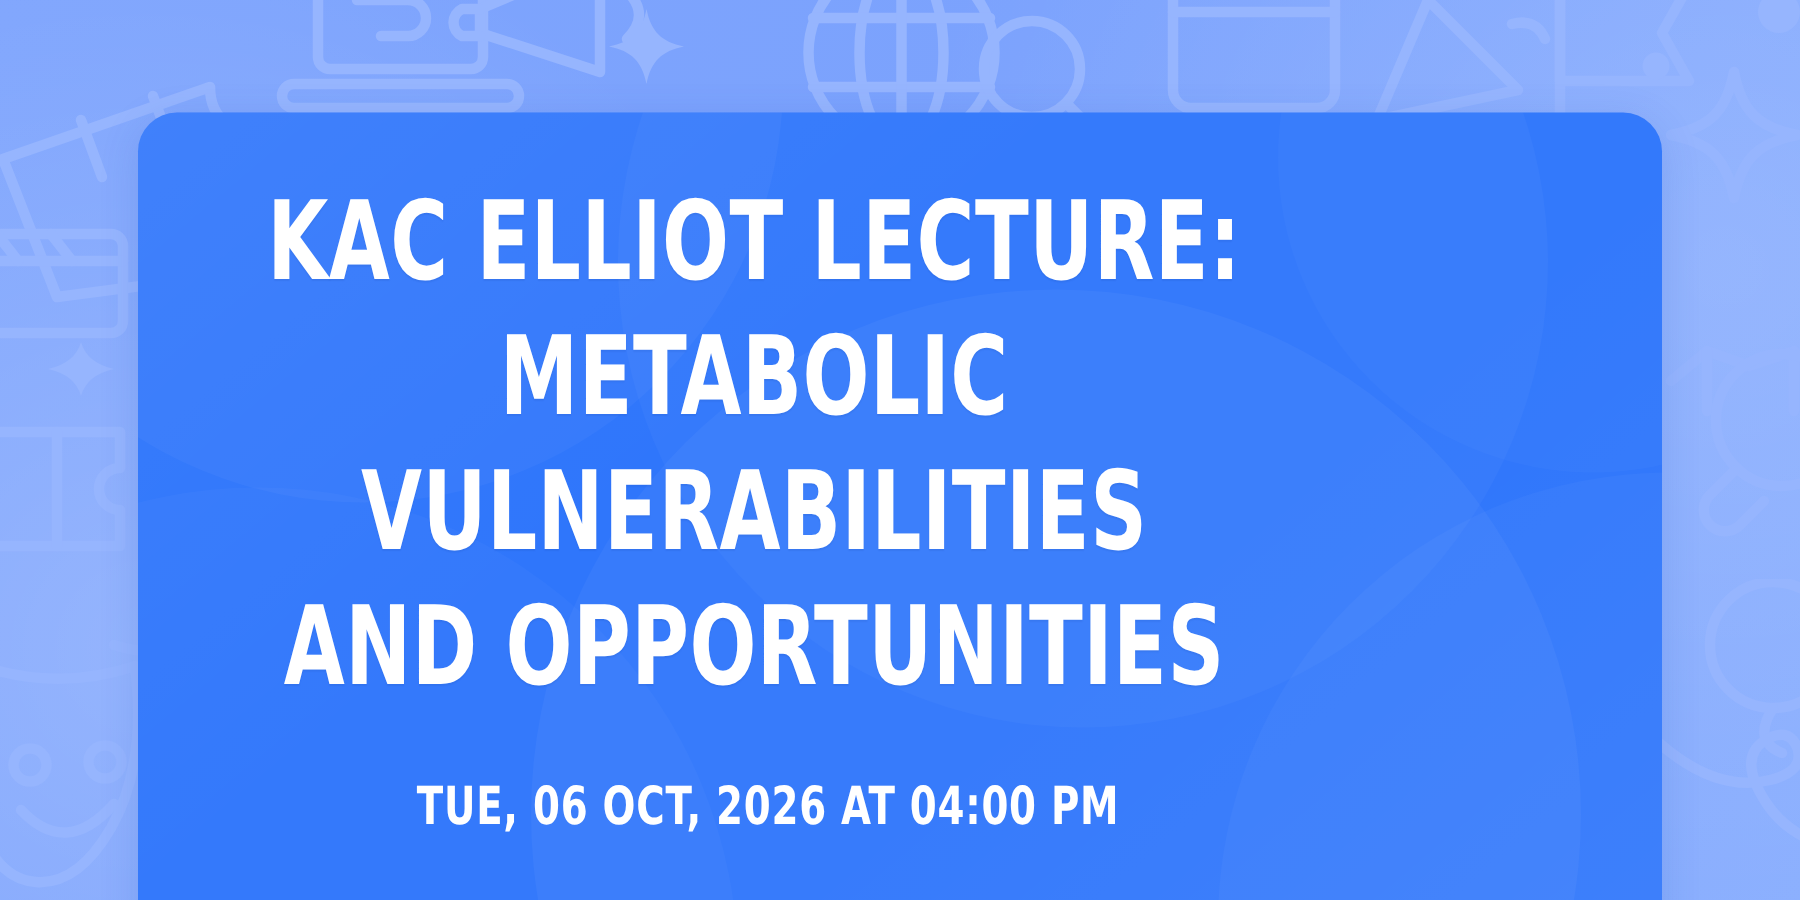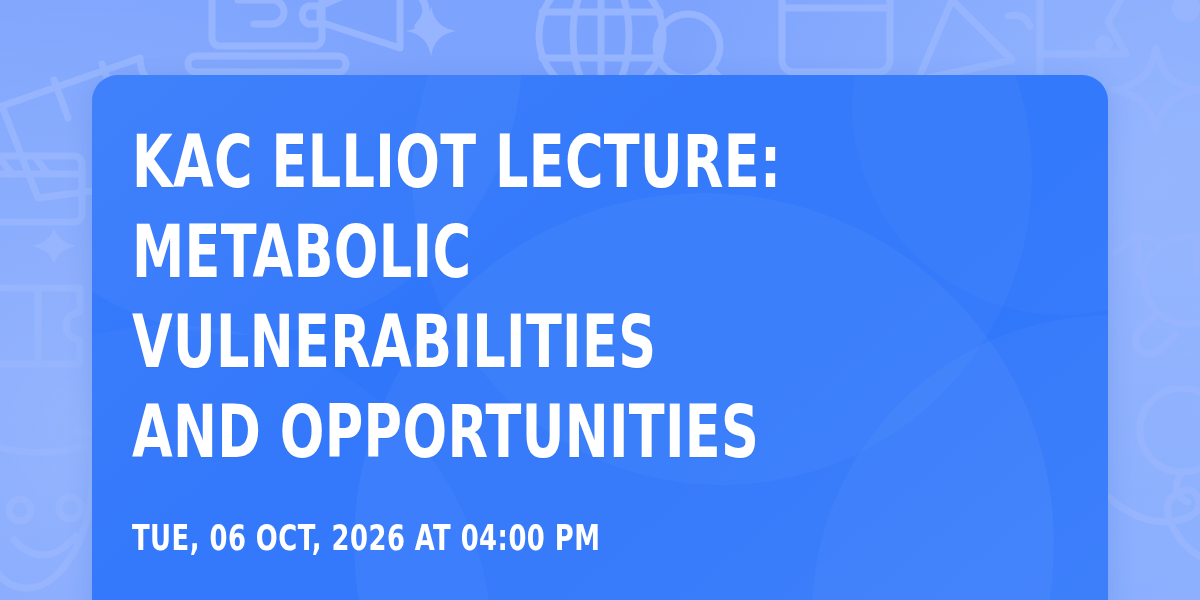--- a/index.html
+++ b/index.html
@@ -86,20 +86,21 @@
     pointer-events:none;
   }
 
   
   #card-content {
     position:absolute;
     left:40px;
     top:42px;
     right:49px;
     z-index:3;
+    text-align:center;
   }
 
   #event-title {
     color:#ffffff;
     font-family:"Liberation Sans Narrow","DejaVu Sans Condensed","Liberation Sans", sans-serif;
     font-weight:bold;
     font-size:73px;
     line-height:90px;
     letter-spacing:0.4px;
     text-transform:uppercase;

